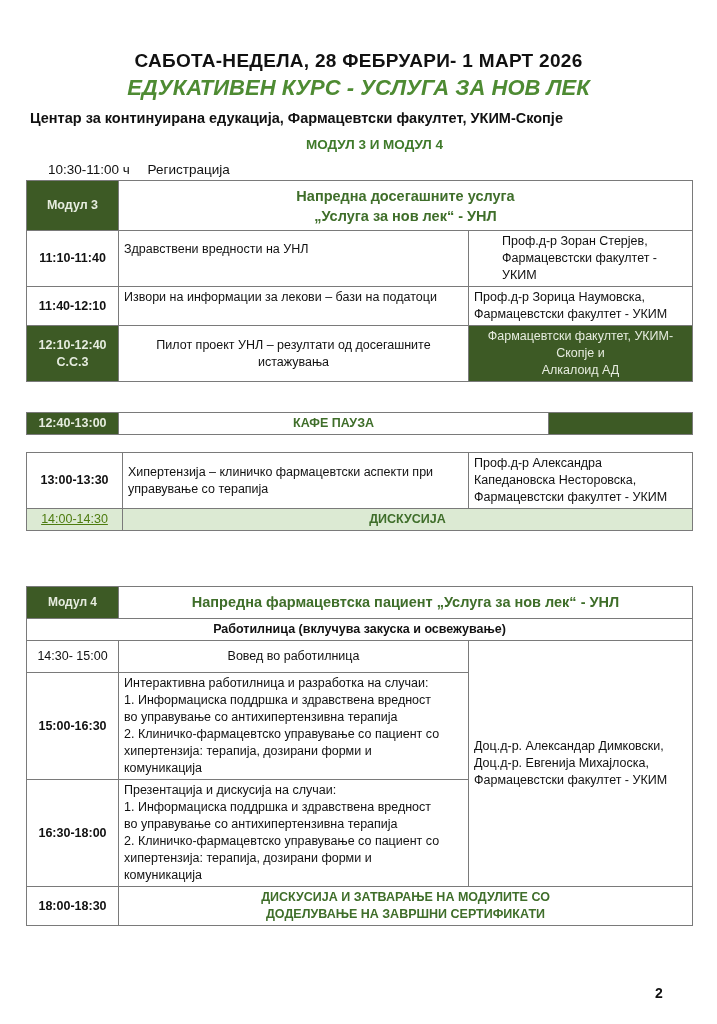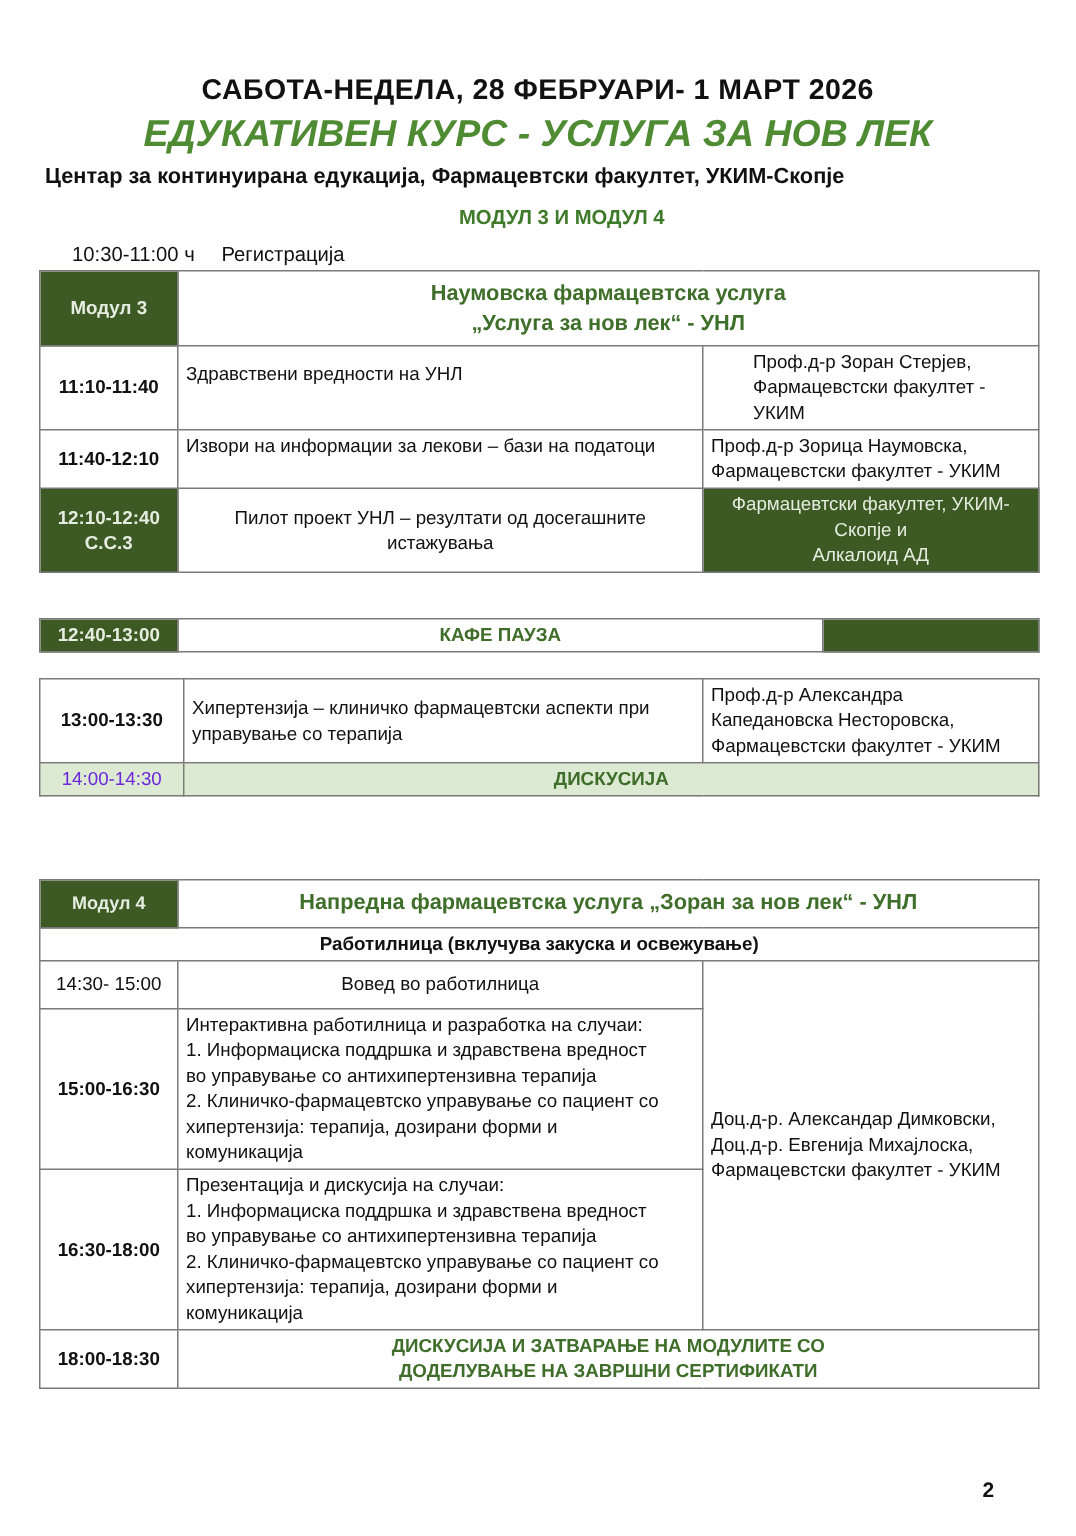--- a/index.html
+++ b/index.html
@@ -1,21 +1,21 @@
 <!DOCTYPE html>
 <html><head>
 <meta charset="utf-8">
 <style>
   html, body { margin:0; padding:0; background:#fff; }
   body { width:717px; height:1024px; position:relative; overflow:hidden;
          font-family: "Liberation Sans", "DejaVu Sans", sans-serif; color:#111; }
   .abs { position:absolute; }
   .center { text-align:center; }
   .h1 { left:0; width:717px; top:50px; font-size:19px; font-weight:bold; letter-spacing:0.3px; }
-  .h2 { left:0; width:717px; top:75px; font-size:25px; font-weight:bold; font-style:italic; color:#4e8b33; }
+  .h2 { left:0; width:717px; top:75px; font-size:22px; font-weight:bold; font-style:italic; color:#4e8b33; }
   .h3 { left:0; width:593px; top:110px; font-size:14.5px; font-weight:bold; }
   .h4 { left:0; width:717px; top:137px; font-size:13.5px; font-weight:bold; color:#3f7a2a;padding-left:16px; }
   .reg { left:48px; top:162px; font-size:13.5px; }
   .reg span { margin-right:14px; }
   table { border-collapse:collapse; position:absolute; left:26px; width:666px; table-layout:fixed; }
   td { border:1px solid #7a7a7a; font-size:12.5px; padding:2px 5px; vertical-align:middle; line-height:17px; }
   .dg { background:#3d5a25; color:#e6ecdf; font-weight:bold; text-align:center; }
   .time { font-weight:bold; text-align:center; }
   .gtxt { color:#3f6e2a; font-weight:bold; text-align:center; }
   .lg { background:#dcead3; }
@@ -36,21 +36,21 @@
 <table style="top:180px;">
   <colgroup>
       <col style="width:92px">
       <col style="width:350px">
       <col style="width:224px">
     </colgroup>
   <tbody>
       <tr style="height:50px;">
     <td class="dg">Модул 3</td>
     <td colspan="2" class="center" style="color:#3f6e2a;font-size:14.5px;font-weight:bold;line-height:20px;">
-      <div>Наумовска фармацевтска услуга</div>
+      <div>Напредна досегашните услуга</div>
       <div>„Услуга за нов лек“ - УНЛ</div>
     </td>
   </tr>
   <tr style="height:52px;">
     <td class="time">11:10-11:40</td>
     <td style="vertical-align:top;padding-top:10px;">Здравствени вредности на УНЛ</td>
     <td style="vertical-align:top;padding-left:33px;">
       <div>Проф.д-р Зоран Стерјев,</div>
           <div>Фармацевстски факултет - УКИМ</div>
     </td>
@@ -109,36 +109,36 @@
       <div>Хипертензија – клиничко фармацевтски аспекти при</div>
           <div>управување со терапија</div>
     </td>
     <td>
       <div>Проф.д-р Александра</div>
           <div>Капедановска Несторовска,</div>
           <div>Фармацевстски факултет - УКИМ</div>
     </td>
   </tr>
   <tr style="height:20px;" class="lg">
-    <td class="center" style="color:#6d28d9;">14:00-14:30</td>
+    <td class="center" style="color:#4d7c0f;text-decoration:underline;">14:00-14:30</td>
     <td colspan="2" class="gtxt">ДИСКУСИЈА</td>
   </tr>
 </tbody>
   </table>
 
 <table style="top:586px;padding-left:40px;">
   <colgroup>
       <col style="width:92px">
       <col style="width:350px">
       <col style="width:224px">
     </colgroup>
   <tbody>
       <tr style="height:32px;">
     <td class="dg" style="font-size:12px;">Модул 4</td>
-    <td colspan="2" class="center" style="color:#3f6e2a;font-size:14.5px;font-weight:bold;">Напредна фармацевтска услуга „Зоран за нов лек“ - УНЛ</td>
+    <td colspan="2" class="center" style="color:#3f6e2a;font-size:14.5px;font-weight:bold;">Напредна фармацевтска пациент „Услуга за нов лек“ - УНЛ</td>
   </tr>
   <tr style="height:22px;">
     <td colspan="3" class="center" style="font-weight:bold;">Работилница (вклучува закуска и освежување)</td>
   </tr>
   <tr style="height:32px;">
     <td class="center">14:30- 15:00</td>
     <td class="center">Вовед во работилница</td>
     <td rowspan="3">
       <div>Доц.д-р. Александар Димковски,</div>
           <div>Доц.д-р. Евгенија Михајлоска,</div>

